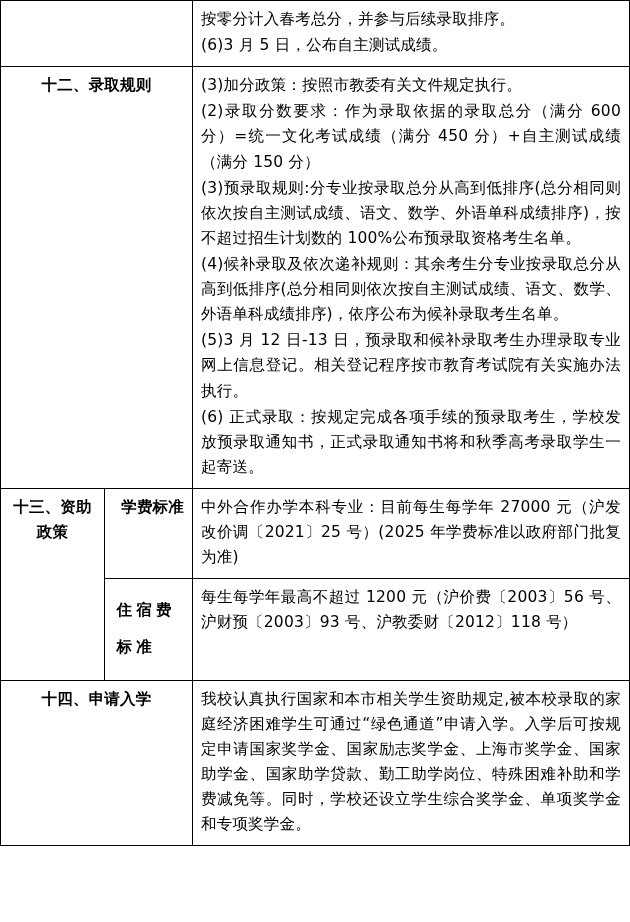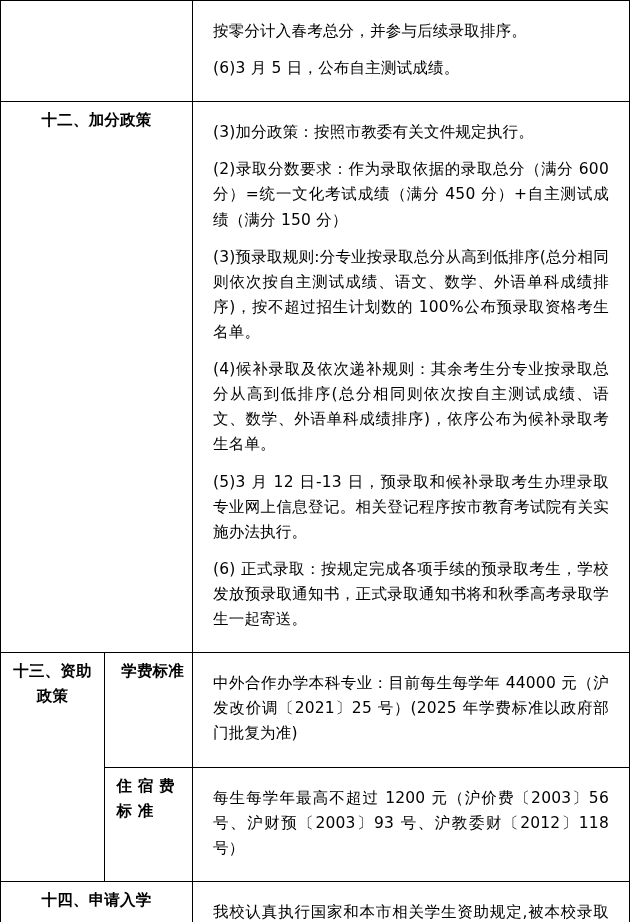--- a/index.html
+++ b/index.html
@@ -38,35 +38,36 @@
     padding: 6px 4px;
     letter-spacing: 1px;
   }
   td.sublabel {
     text-align: right;
     vertical-align: middle;
     font-weight: bold;
     padding: 6px 6px;
   }
   .para {
-    margin: 12px;
+    margin: 0;
     text-align: justify;
     text-justify: inter-character;
   }
   .para + .para {
     margin-top: 1px;
   }
   .col-label { width: 104px; }
   .col-sub   { width: 88px; }
   .top-row td { border-top: none; }
   .spread-line {
     display: flex;
     justify-content: space-between;
     width: 64px;
-    margin: 0 auto;
+    margin: 12px auto;
+    font-family: Liberation Serif, serif;
   }
 </style>
 </head>
 <body>
 
 <div class="page">
   <table class="doc">
     <colgroup>
       <col class="col-label">
       <col class="col-sub">
@@ -75,36 +76,36 @@
     <tbody>
       <tr class="top-row">
         <td colspan="2"></td>
         <td>
           <p class="para">按零分计入春考总分，并参与后续录取排序。</p>
           <p class="para">(6)3 月 5 日，公布自主测试成绩。</p>
         </td>
       </tr>
 
       <tr>
-        <td colspan="2" class="label">十二、加分政策</td>
+        <td colspan="2" class="label">十二、录取规则</td>
         <td>
           <p class="para">(3)加分政策：按照市教委有关文件规定执行。</p>
           <p class="para">(2)录取分数要求：作为录取依据的录取总分（满分 600 分）=统一文化考试成绩（满分 450 分）+自主测试成绩（满分 150 分）</p>
           <p class="para">(3)预录取规则:分专业按录取总分从高到低排序(总分相同则依次按自主测试成绩、语文、数学、外语单科成绩排序)，按不超过招生计划数的 100%公布预录取资格考生名单。</p>
           <p class="para">(4)候补录取及依次递补规则：其余考生分专业按录取总分从高到低排序(总分相同则依次按自主测试成绩、语文、数学、外语单科成绩排序)，依序公布为候补录取考生名单。</p>
           <p class="para">(5)3 月 12 日-13 日，预录取和候补录取考生办理录取专业网上信息登记。相关登记程序按市教育考试院有关实施办法执行。</p>
           <p class="para">(6) 正式录取：按规定完成各项手续的预录取考生，学校发放预录取通知书，正式录取通知书将和秋季高考录取学生一起寄送。</p>
         </td>
       </tr>
 
       <tr>
         <td rowspan="2" class="label">十三、资助政策</td>
         <td class="sublabel">学费标准</td>
         <td>
-          <p class="para">中外合作办学本科专业：目前每生每学年 44000 元（沪发改价调〔2021〕25 号）(2025 年学费标准以政府部门批复为准)</p>
+          <p class="para">中外合作办学本科专业：目前每生每学年 27000 元（沪发改价调〔2021〕25 号）(2025 年学费标准以政府部门批复为准)</p>
         </td>
       </tr>
 
       <tr>
         <td class="sublabel">
           <div class="spread-line">住 宿 费</div>
           <div class="spread-line">标 准</div>
         </td>
         <td>
           <p class="para">每生每学年最高不超过 1200 元（沪价费〔2003〕56 号、沪财预〔2003〕93 号、沪教委财〔2012〕118 号）</p>

